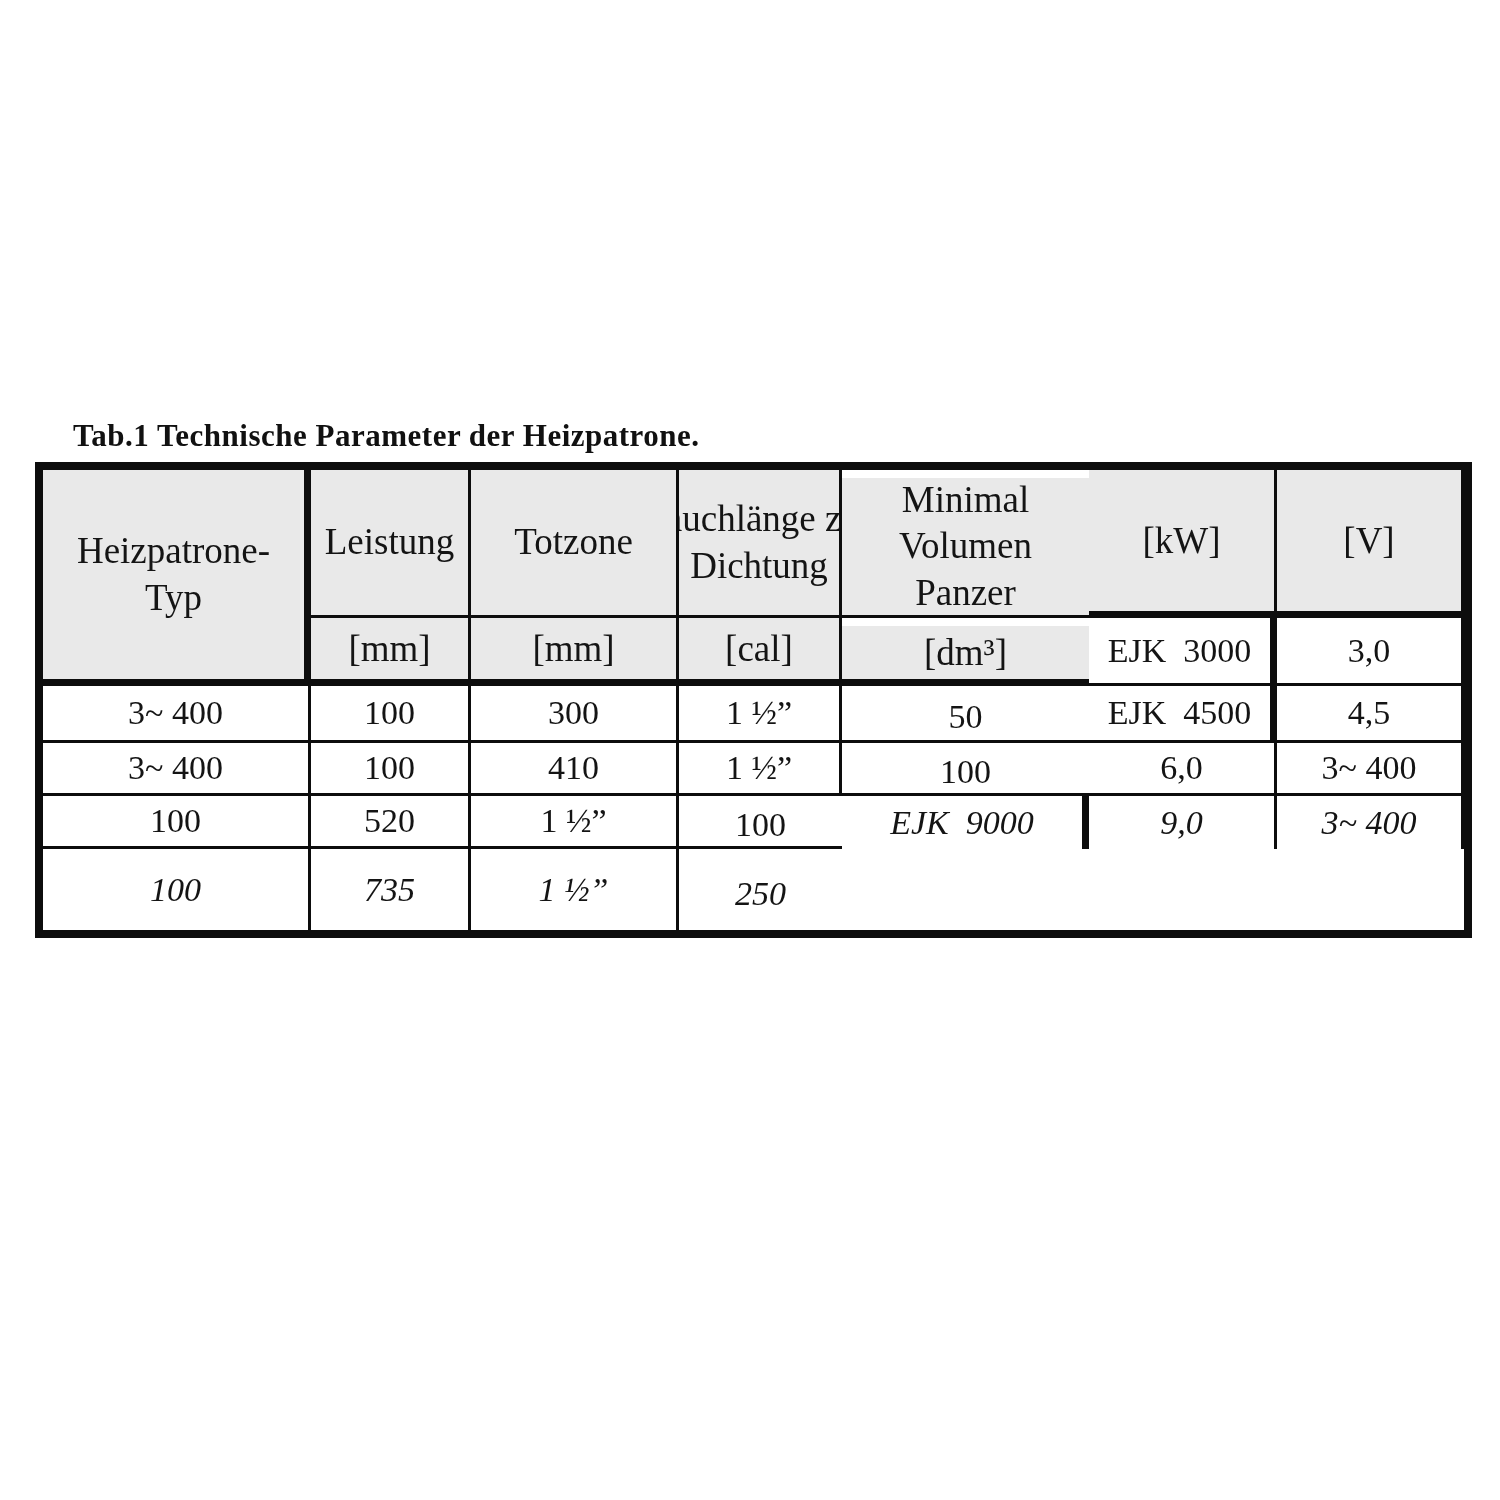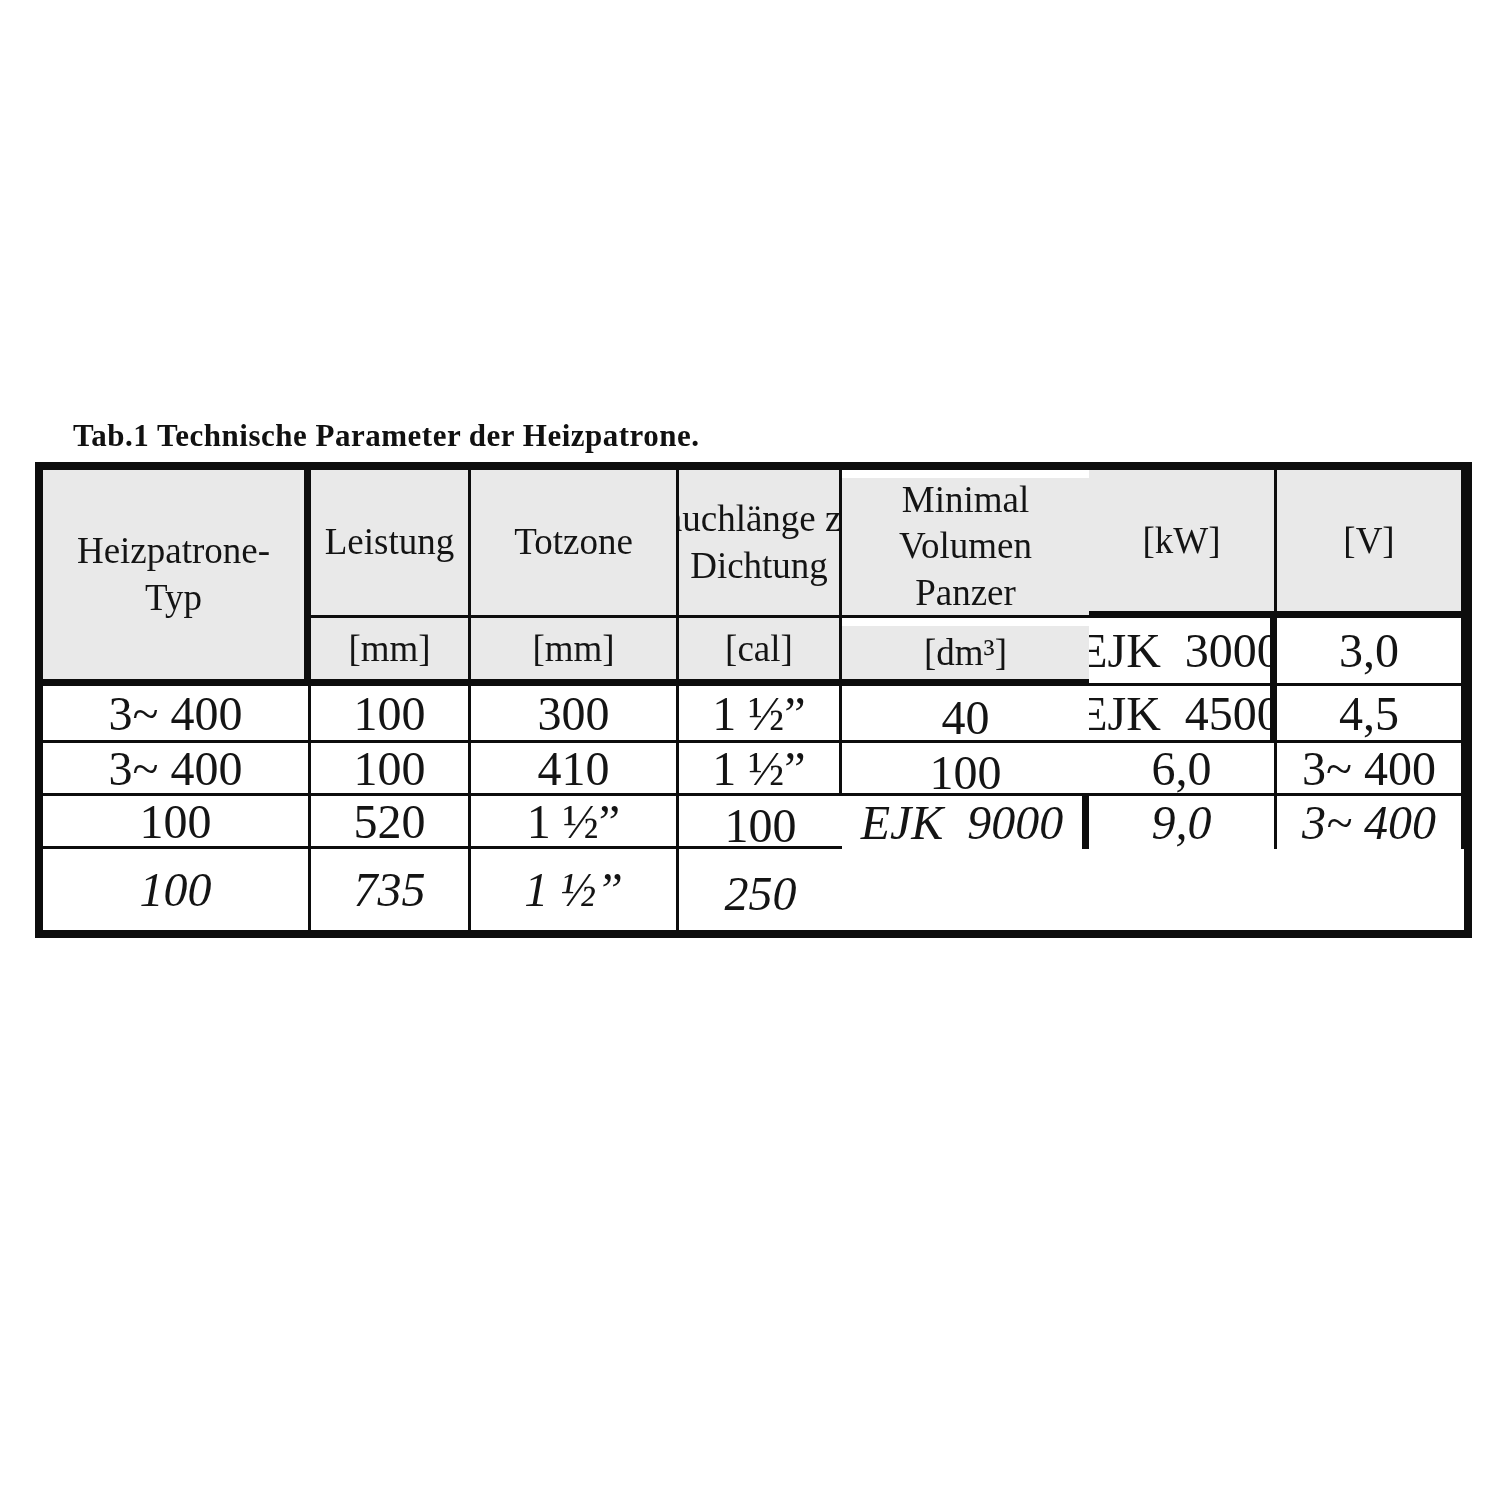--- a/index.html
+++ b/index.html
@@ -52,21 +52,21 @@
     background: #e9e9e9;
     font-size: 37px;
     line-height: 1.26;
   }
   .unit {
     background: #e9e9e9;
     font-size: 37px;
   }
   .data {
     background: #ffffff;
-    font-size: 48px;
+    font-size: 34px;
   }
   .corner {
     grid-column: 1;
     grid-row: 1 / 3;
   }
   .thickR { border-right-width: 7px; text-align: center; }
   .thickB { border-bottom-width: 7px; }
   .lastC  { border-right-width: 0; margin-top: 8px; }
   .lastR  { border-bottom-width: 0; font-style: italic; }
 </style>
@@ -96,21 +96,21 @@
     <div class="cell unit thickB">[mm]</div>
     <div class="cell unit thickB">[cal]</div>
     <div class="cell unit thickB lastC">[dm³]</div>
 
     <div class="cell data thickR">EJK  3000</div>
     <div class="cell data">3,0</div>
     <div class="cell data">3~ 400</div>
     <div class="cell data">100</div>
     <div class="cell data">300</div>
     <div class="cell data">1 ½”</div>
-    <div class="cell data lastC">40</div>
+    <div class="cell data lastC">50</div>
 
     <div class="cell data thickR">EJK  4500</div>
     <div class="cell data">4,5</div>
     <div class="cell data">3~ 400</div>
     <div class="cell data">100</div>
     <div class="cell data">410</div>
     <div class="cell data">1 ½”</div>
     <div class="cell data lastC">100</div>
 
     <div class="cell data">6,0</div>

